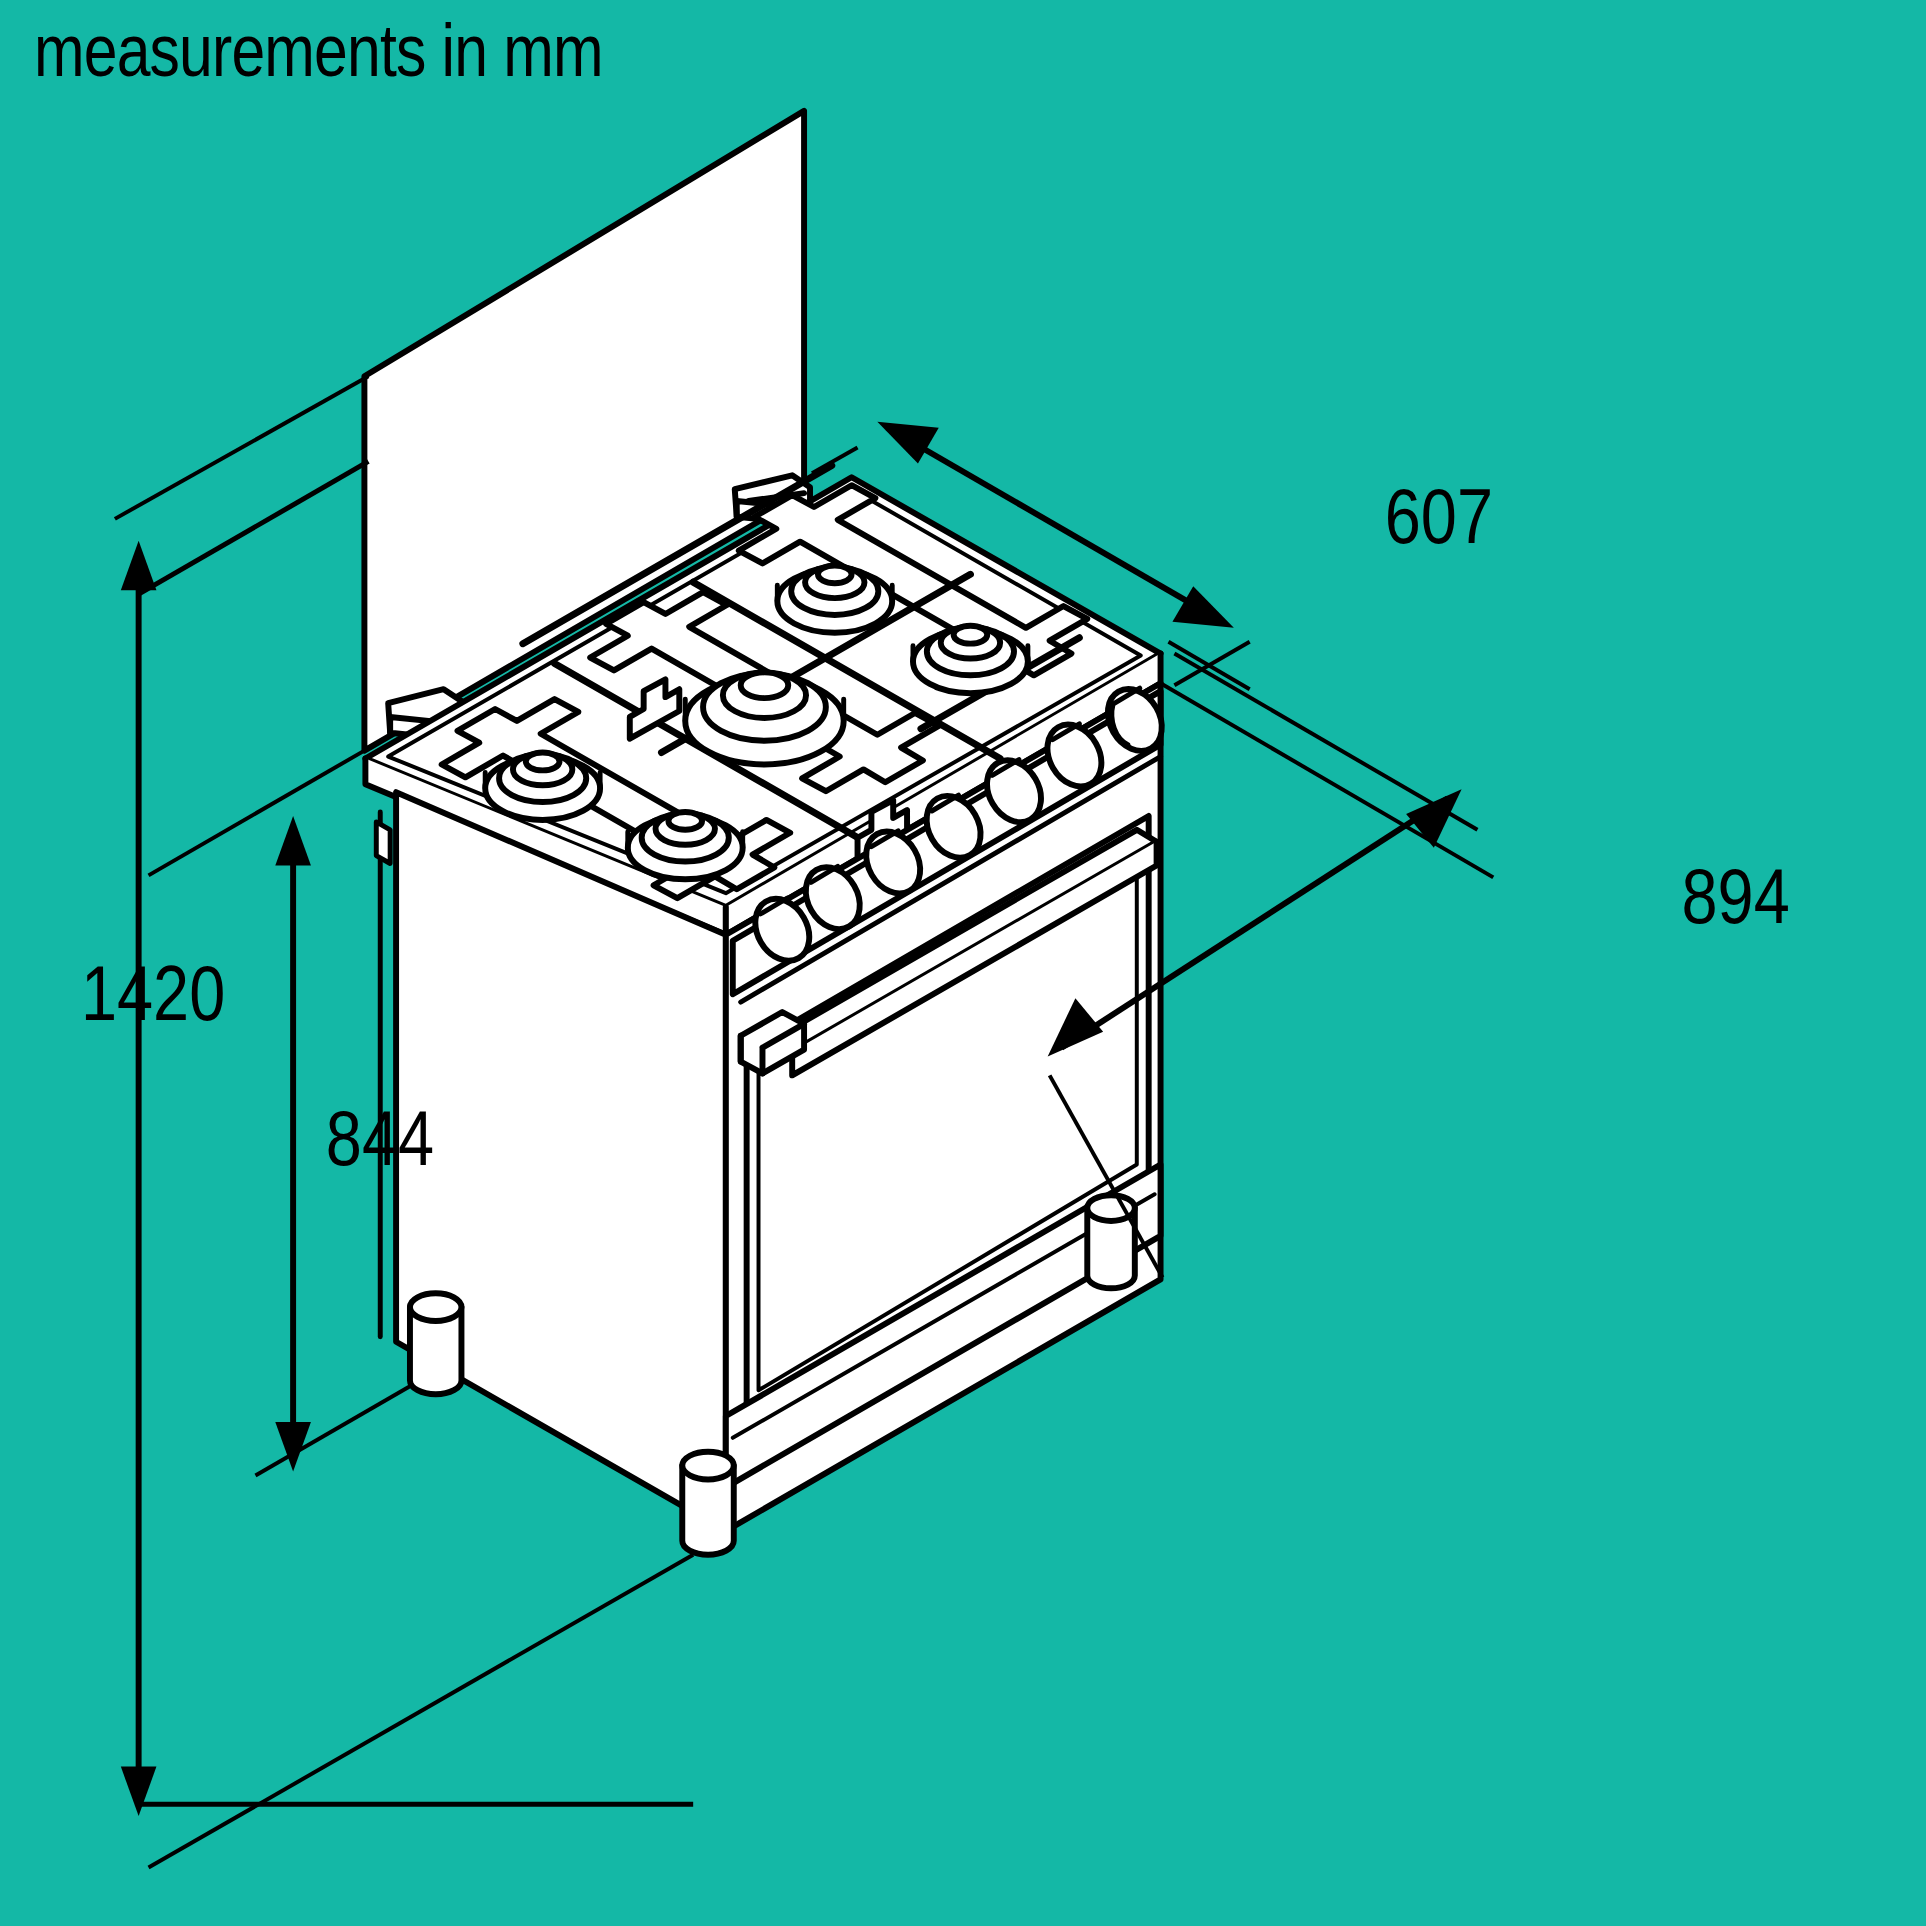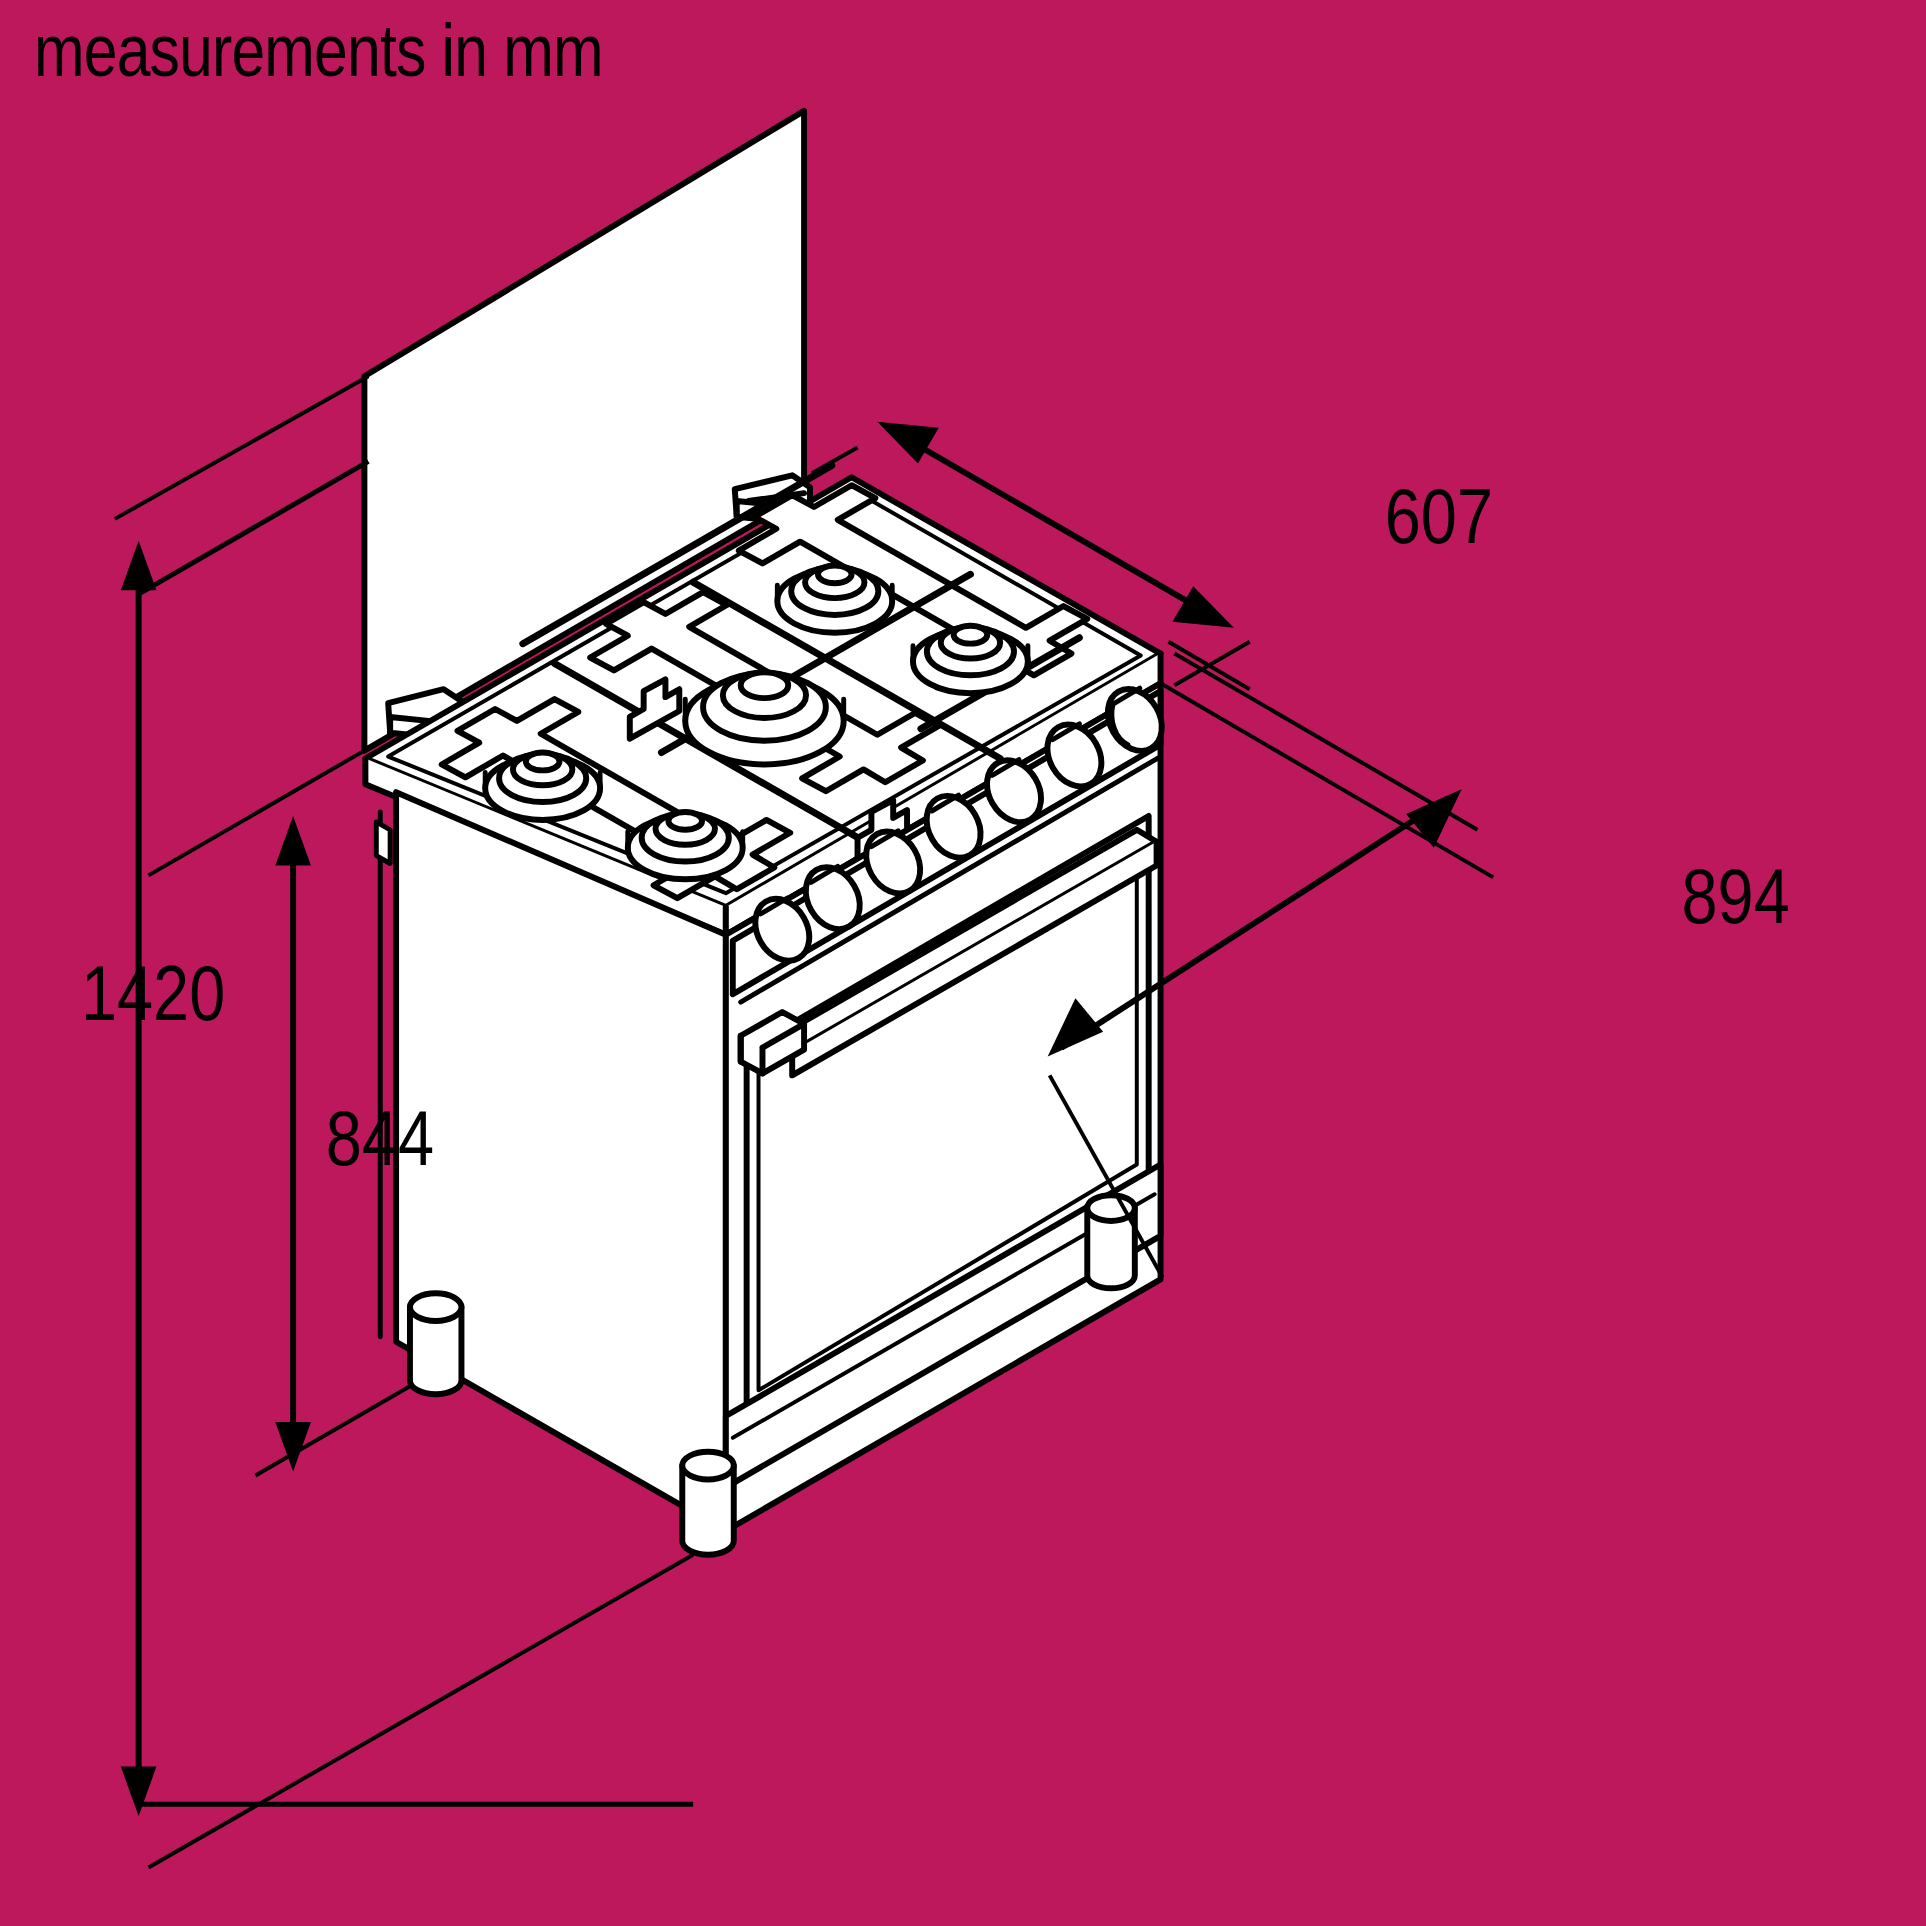--- a/index.html
+++ b/index.html
@@ -1,18 +1,18 @@
 <!DOCTYPE html>
 <html><head>
 <meta charset="utf-8">
 <style>
   html,body{margin:0;padding:0;background:#ffffff;}
   body{width:1927px;height:1927px;overflow:hidden;
        font-family:"Liberation Sans","DejaVu Sans",sans-serif;}
-  #stage{position:relative;width:1927px;height:1927px;background:#be185d;}
+  #stage{position:relative;width:1927px;height:1927px;background:#14b8a6;}
   #title{
     position:absolute;left:34px;top:14px;
     font-size:74px;line-height:1;
     letter-spacing:-1px;
     color:#000;
     transform:scaleX(0.82);
     transform-origin:left top;
     white-space:nowrap;
   }
   svg.layer{position:absolute;left:0;top:0;width:1927px;height:1927px;}

